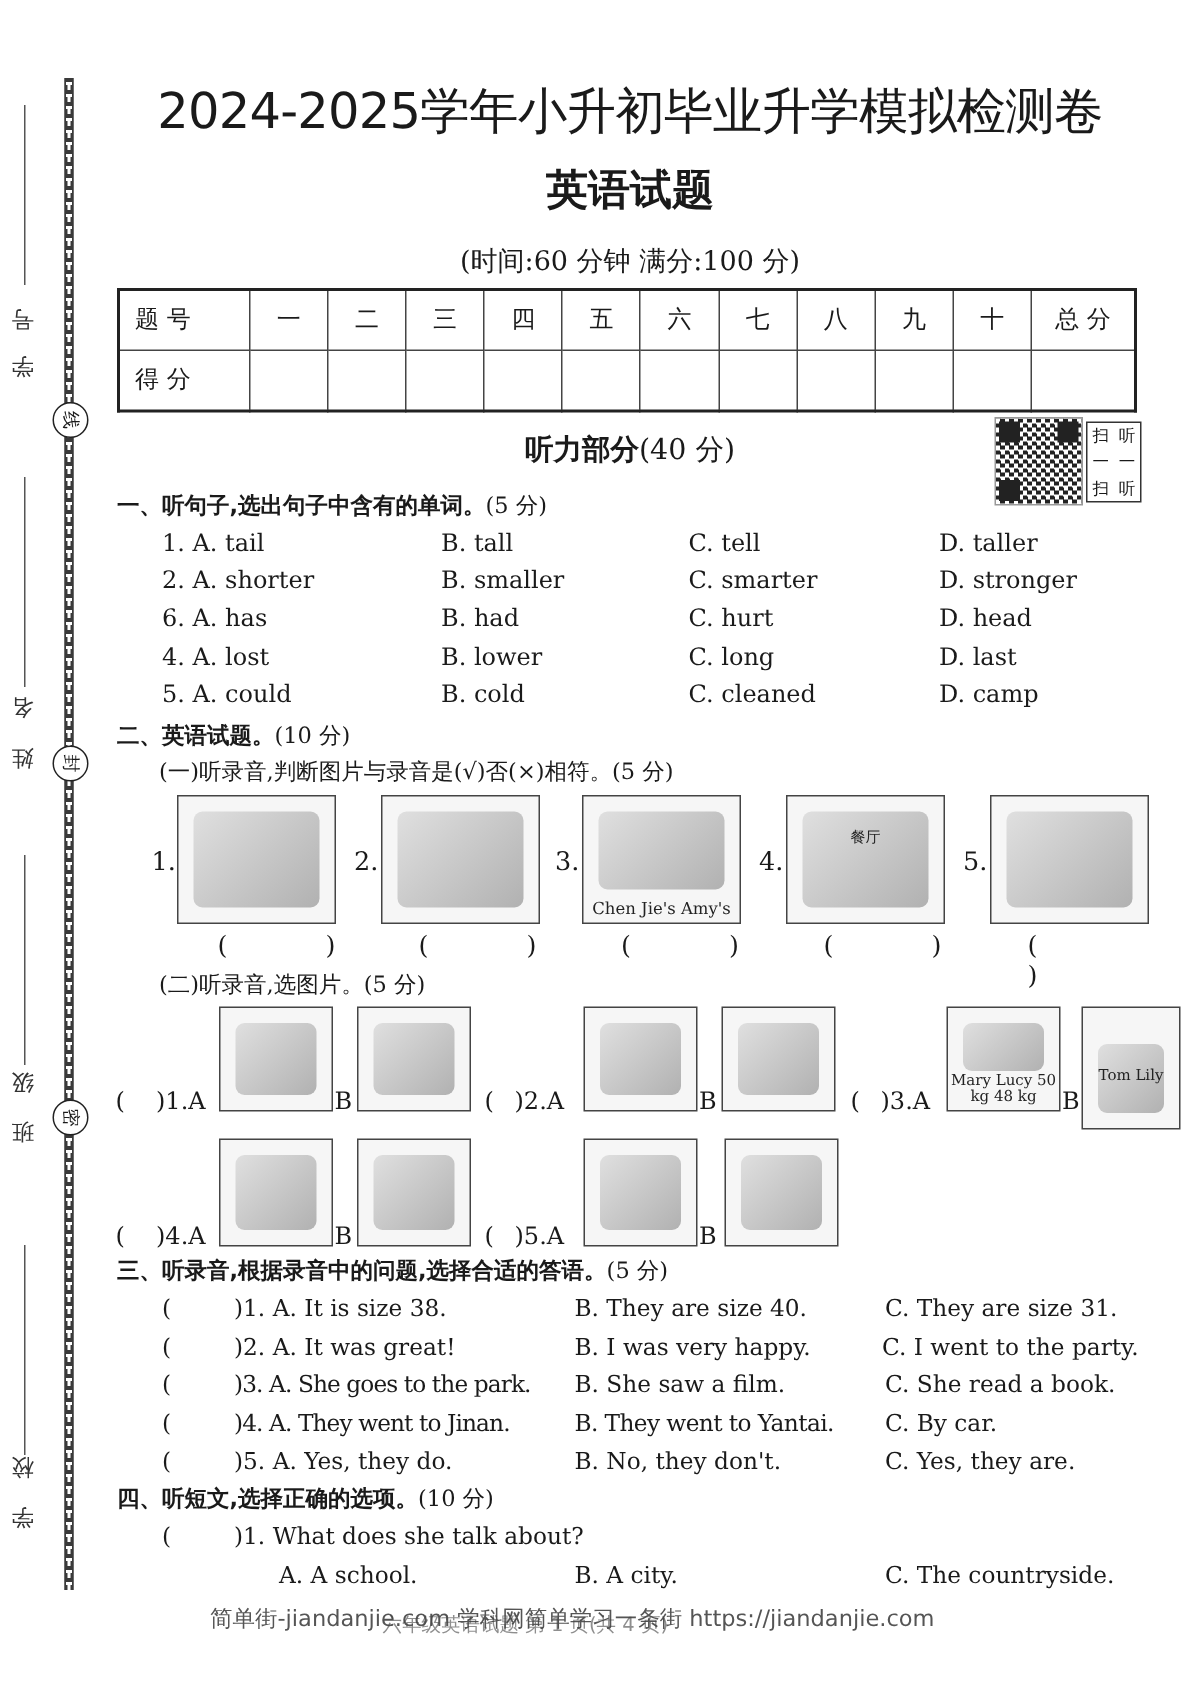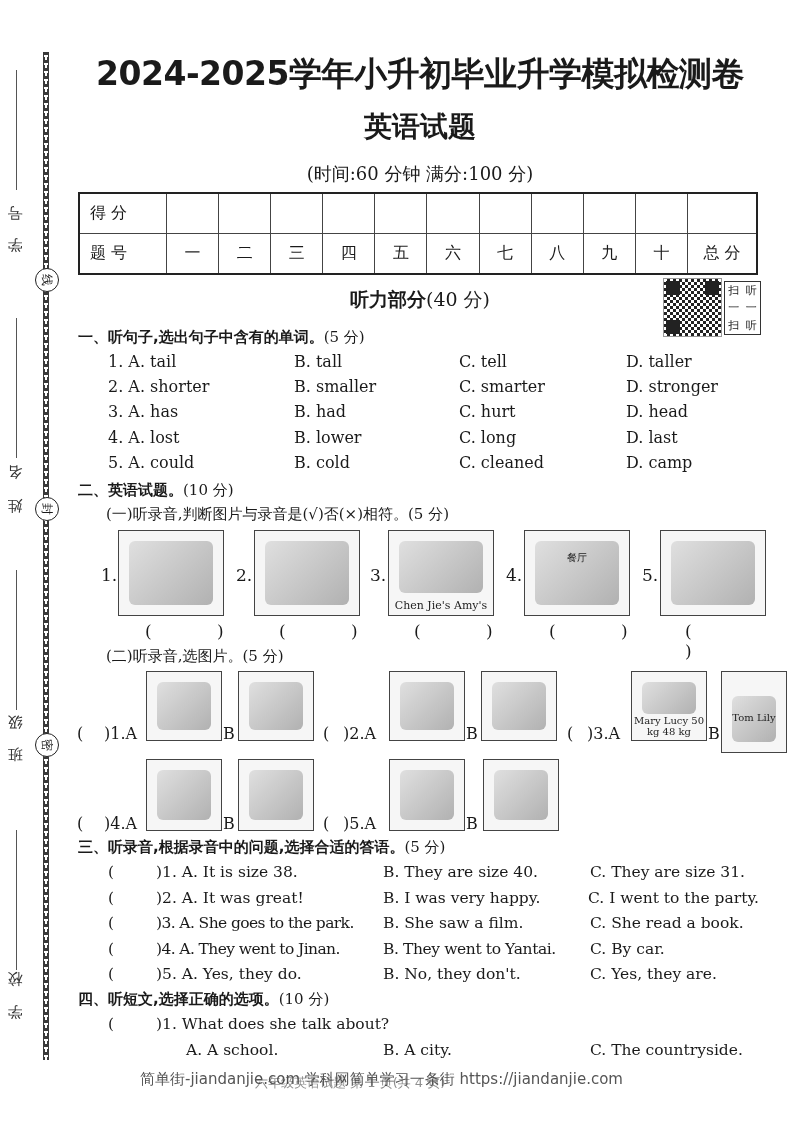--- a/index.html
+++ b/index.html
@@ -12,21 +12,21 @@
   .bind-line::after { content:""; position:absolute; left:1px; right:1px; top:0; bottom:0;
      background: repeating-linear-gradient(to bottom,transparent 0 5px,#fff 5px 8px); }
   .seal { position:absolute; left:35px; width:22px; height:22px; border:1.5px solid #222; border-radius:50%;
      background:#fff; font-size:12px; line-height:22px; text-align:center; transform:rotate(90deg);
      font-family:"DejaVu Sans",sans-serif; }
   .vfield { position:absolute; left:6px; font-size:15px; writing-mode:vertical-rl; transform:rotate(180deg);
      letter-spacing:14px; color:#333; font-family:"DejaVu Serif",serif; }
   .vrule { position:absolute; left:16px; width:1px; background:#555; }
   
   .title { position:absolute; left:60px; top:52px; width:720px; text-align:center; font-size:33px;
-     font-family:"DejaVu Sans",sans-serif; font-weight:bold; letter-spacing:-0.5px; }
+     font-family:"DejaVu Sans",sans-serif; font-weight:normal; letter-spacing:-0.5px; }
   .subtitle { position:absolute; left:60px; top:108px; width:720px; text-align:center; font-size:28px;
      font-family:"DejaVu Sans",sans-serif; font-weight:bold; }
   .meta { position:absolute; left:60px; top:162px; width:720px; text-align:center; font-size:18px; }
   table.score { position:absolute; left:78px; top:192px; width:680px; border-collapse:collapse; border:2px solid #222; }
   table.score td { border:1px solid #444; height:37px; text-align:center; font-size:16px;
      font-family:"DejaVu Sans",sans-serif; }
   table.score td.hd { width:66px; text-align:justify; padding:0 10px; }
   .sec-head { position:absolute; left:78px; font-size:15px; font-family:"DejaVu Sans",sans-serif; font-weight:bold; }
   .sec-head .pts { font-weight:normal; font-family:"DejaVu Serif",serif; }
   .part-title { position:absolute; left:80px; top:287px; width:680px; text-align:center; font-size:19px;
@@ -69,47 +69,47 @@
 <div class="vrule" style="top:830px;height:140px"></div>
 <div class="vfield" style="top:985px">学 校</div>
 
 <div class="title">2024-2025学年小升初毕业升学模拟检测卷</div>
 <div class="subtitle">英语试题</div>
 <div class="meta">(时间:60 分钟   满分:100 分)</div>
 
 <table class="score">
   <tbody>
       <tr>
-    <td class="hd">得 分</td>
-    <td></td>
-        <td></td>
-    <td></td>
-        <td></td>
-    <td></td>
-        <td></td>
-    <td></td>
-        <td></td>
-    <td></td>
-        <td></td>
-    <td></td>
-  </tr>
-  <tr>
     <td class="hd">题 号</td>
     <td>一</td>
     <td>二</td>
     <td>三</td>
     <td>四</td>
     <td>五</td>
     <td>六</td>
     <td>七</td>
     <td>八</td>
     <td>九</td>
     <td>十</td>
     <td style="width:66px">总 分</td>
   </tr>
+  <tr>
+    <td class="hd">得 分</td>
+    <td></td>
+        <td></td>
+    <td></td>
+        <td></td>
+    <td></td>
+        <td></td>
+    <td></td>
+        <td></td>
+    <td></td>
+        <td></td>
+    <td></td>
+  </tr>
 </tbody>
   </table>
 
 <div class="part-title">
   <span>听力部分</span><span class="pts">(40 分)</span>
 </div>
 <div class="qr"></div>
 <div class="qr-label">
   <span>扫</span>
   <span>听</span>
@@ -128,21 +128,21 @@
   <span class="col" style="left:351px">C. tell</span>
   <span class="col" style="left:518px">D. taller</span>
 </div>
 <div class="row" style="top:377px;left:108px">
   <span class="col" style="left:0">2. A. shorter</span>
   <span class="col" style="left:186px">B. smaller</span>
   <span class="col" style="left:351px">C. smarter</span>
   <span class="col" style="left:518px">D. stronger</span>
 </div>
 <div class="row" style="top:402px;left:108px">
-  <span class="col" style="left:0">3. A. has</span>
+  <span class="col" style="left:0">6. A. has</span>
   <span class="col" style="left:186px">B. had</span>
   <span class="col" style="left:351px">C. hurt</span>
   <span class="col" style="left:518px">D. head</span>
 </div>
 <div class="row" style="top:428px;left:108px">
   <span class="col" style="left:0">4. A. lost</span>
   <span class="col" style="left:186px">B. lower</span>
   <span class="col" style="left:351px">C. long</span>
   <span class="col" style="left:518px">D. last</span>
 </div>

